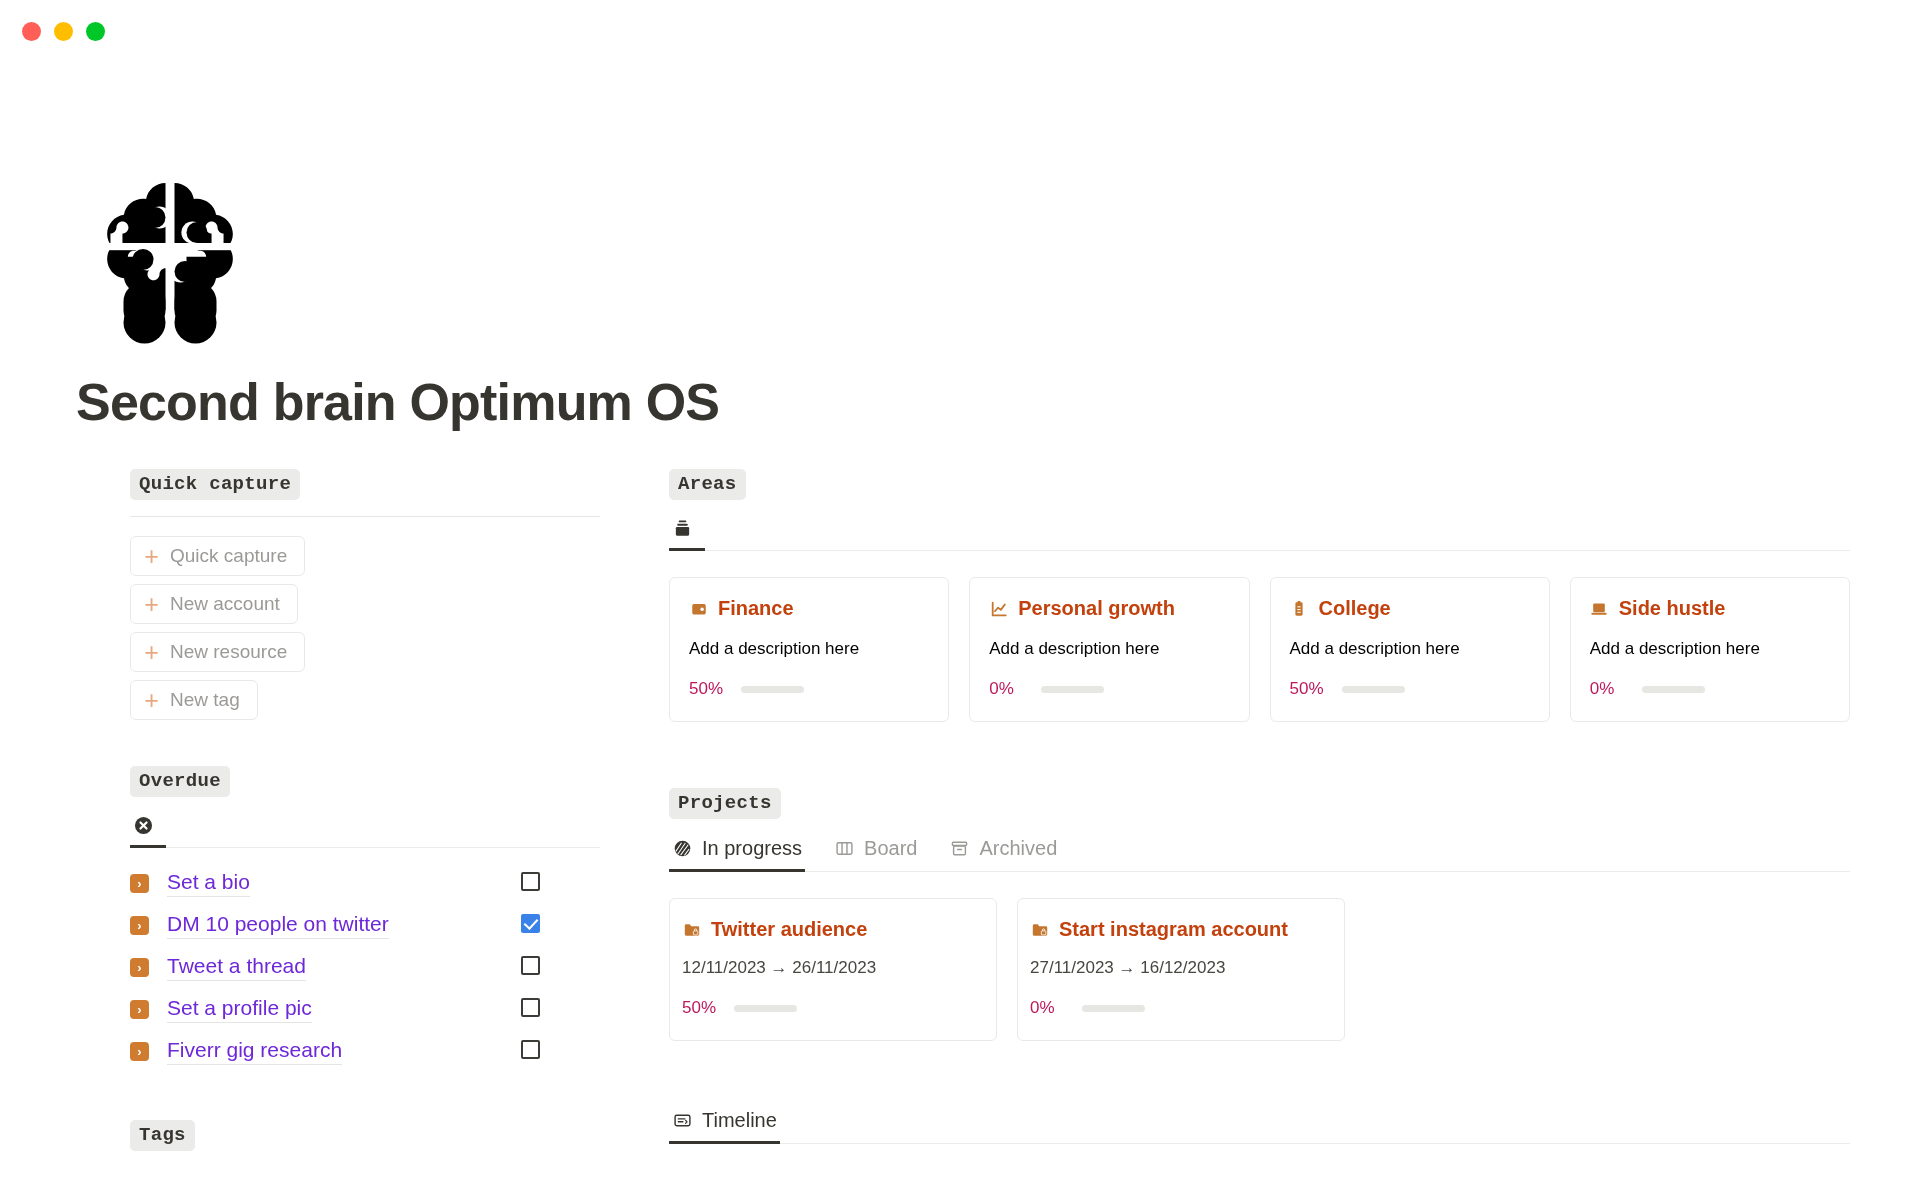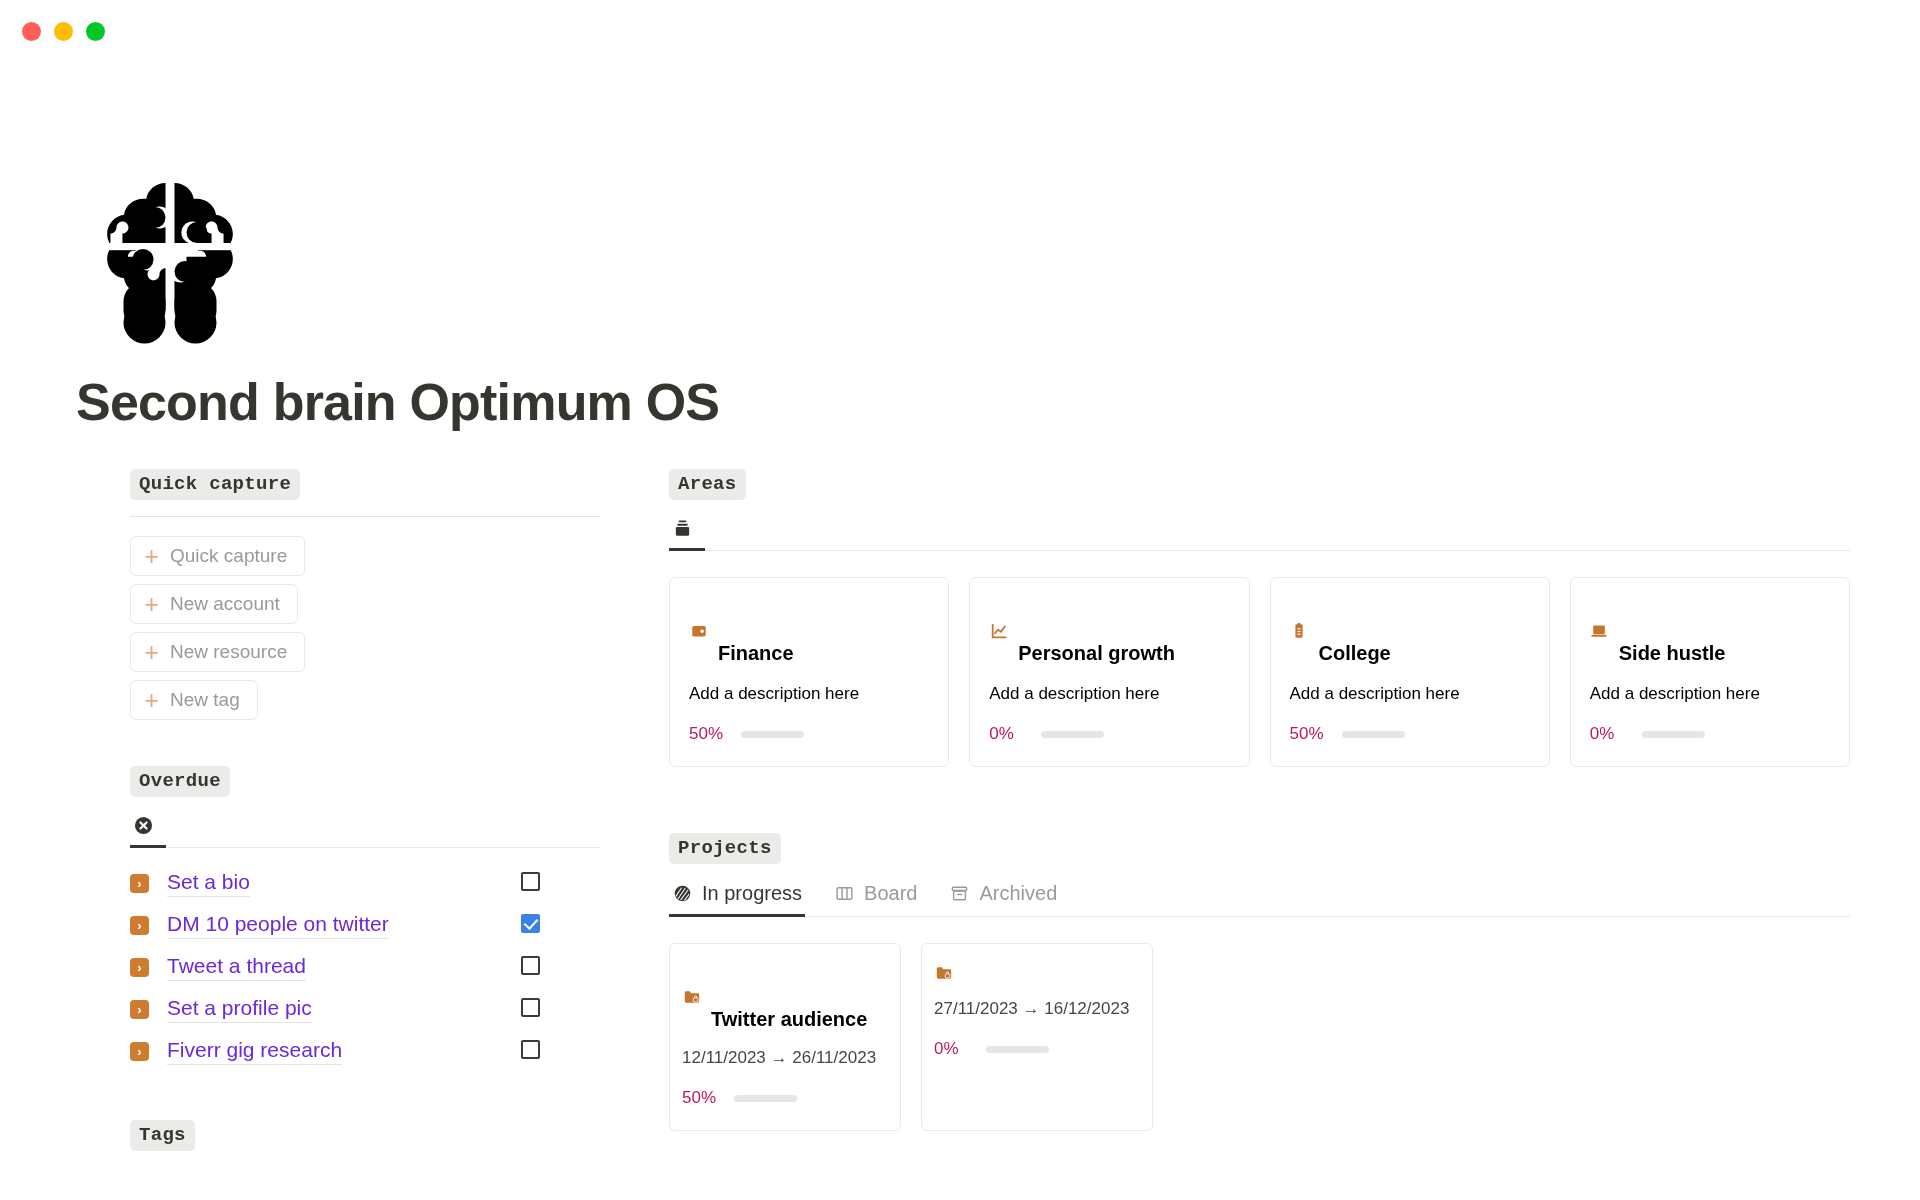--- a/index.html
+++ b/index.html
@@ -182,24 +182,24 @@
   .card-row { display: flex; gap: 20px; margin-top: 26px; }
   .card {
     flex: 1;
     border: 1px solid #e9e9e7;
     border-radius: 6px;
     padding: 19px 19px 22px 19px;
     background: #fff;
     min-height: 139px;
     cursor: pointer;
   }
-  .card-row.projects .card { flex: none; width: 232px; min-height: 122px; padding-left: 12px; }
+  .card-row.projects .card { flex: none; width: 328px; min-height: 122px; padding-left: 12px; }
   .card-head { display: flex; align-items: center; gap: 10px; }
   .card-icon { width: 19px; height: 19px; flex: none; display: inline-flex; align-items: center; justify-content: center; }
-  .card-title { font-size: 20px; font-weight: bold; color: #000000; margin-top: 45px; }
+  .card-title { font-size: 20px; font-weight: bold; color: #c2410c; }
   .card-sub { font-size: 17px; color: #000000; margin-top: 19px; }
   .card-dates { font-size: 17px; color: #47463f; margin-top: 17px; }
   .progress-line { display: flex; align-items: center; gap: 14px; margin-top: 20px; }
   .progress-pct { font-size: 17px; color: #be185d; min-width: 38px; }
   .progress-track {
     width: 63px; height: 7px;
     background: #e6e6e3;
     border-radius: 4px;
     overflow: hidden;
   }
@@ -505,20 +505,21 @@
 
           <div class="card">
             <div class="card-head">
               <span class="card-icon">
                 <svg width="18" height="18" viewBox="0 0 20 20">
                   <path d="M2 5.2 a1.5 1.5 0 0 1 1.5-1.5 h4 l1.6 2 h7.4 a1.5 1.5 0 0 1 1.5 1.5 v7.6 a1.5 1.5 0 0 1-1.5 1.5 h-13 A1.5 1.5 0 0 1 2 14.8 z" fill="#c4762f"></path>
                   <rect x="11.5" y="11" width="5" height="4.4" rx="0.9" fill="#c4762f" stroke="#fff" stroke-width="0.9"></rect>
                   <path d="M12.8 11 v-1.1 a1.2 1.2 0 0 1 2.4 0 V11" fill="none" stroke="#fff" stroke-width="0.9"></path>
                 </svg>
               </span>
+              <span class="card-title">Start instagram account</span>
             </div>
             <div class="card-dates">27/11/2023 → 16/12/2023</div>
             <div class="progress-line">
               <span class="progress-pct">0%</span>
               <span class="progress-track">
                 <span class="progress-fill" style="width:0%"></span>
               </span>
             </div>
           </div>
 

